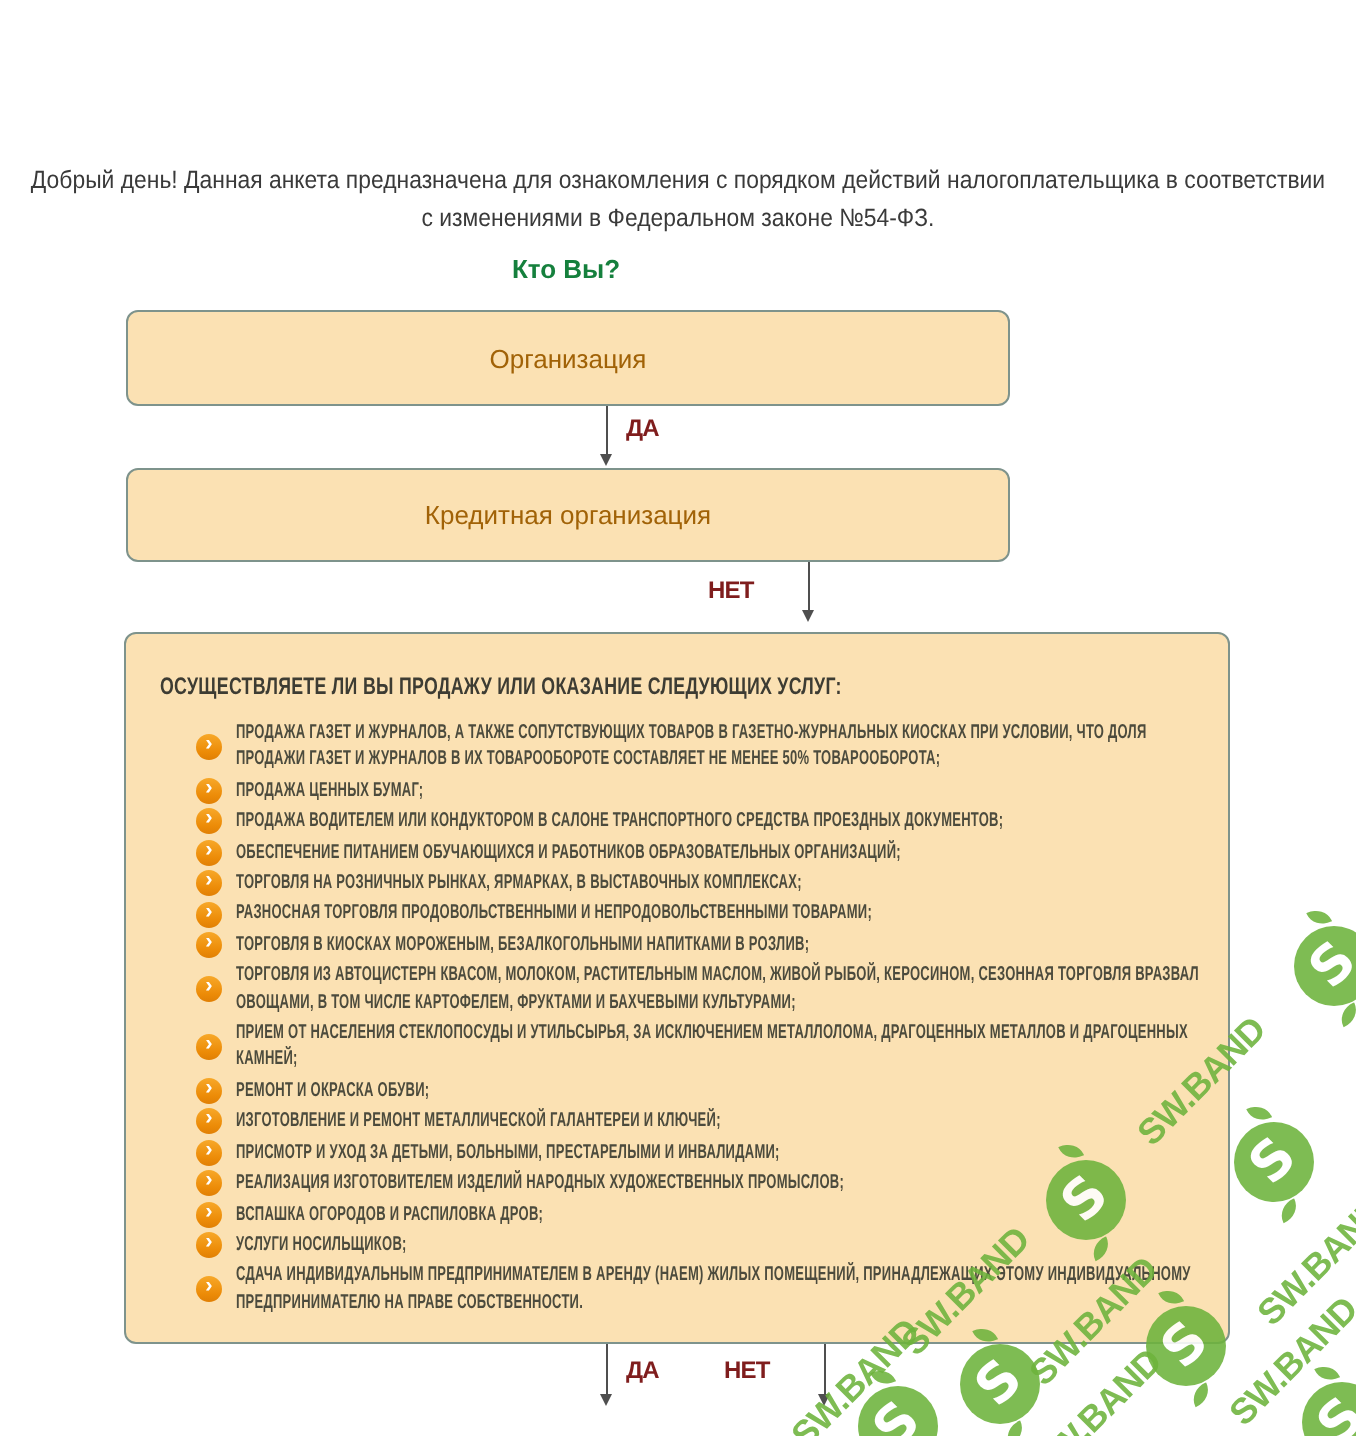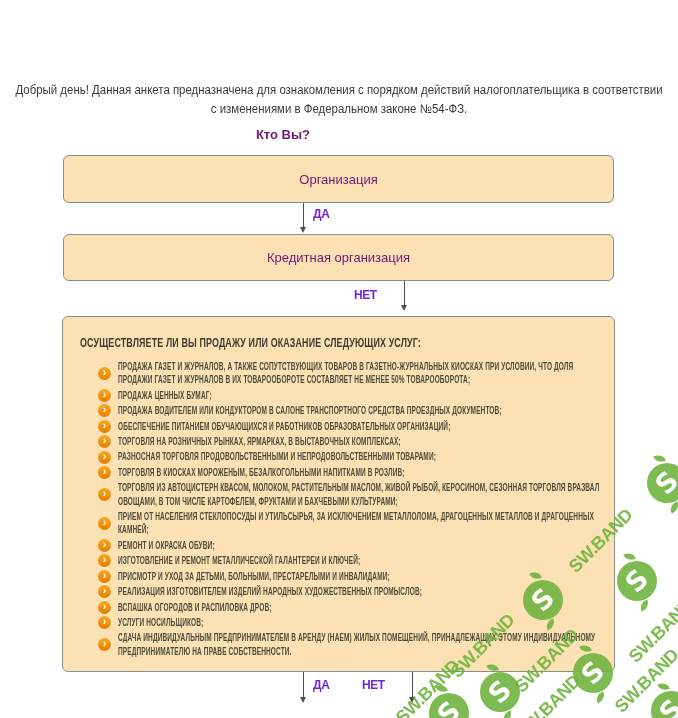--- a/index.html
+++ b/index.html
@@ -6,27 +6,27 @@
   #page{position:relative;width:678px;height:718px;overflow:hidden;background:#ffffff;
         font-family:"Liberation Sans","DejaVu Sans",sans-serif;}
 
   
   .page-title{position:absolute;top:13px;left:0;width:678px;text-align:center;
     font-size:21px;font-weight:700;color:#1e1e1e;letter-spacing:-0.3px;}
   .intro{position:absolute;top:68px;left:-31px;width:740px;text-align:center;
     font-size:12.5px;line-height:19px;color:#3a3a3a;white-space:pre-line;
     transform:scaleX(0.915);transform-origin:50% 0;}
   .question{position:absolute;top:127px;left:0;width:566px;text-align:center;
-    font-size:13px;font-weight:700;color:#701a75;}
-
-  
-  .node{position:absolute;left:63px;width:551px;background:#fbe1b3;
+    font-size:13px;font-weight:700;color:#15803d;}
+
+  
+  .node{position:absolute;left:63px;width:442px;background:#fbe1b3;
     border:1.5px solid #7e938c;border-radius:6px;box-sizing:border-box;
     display:flex;align-items:center;justify-content:center;
-    font-size:13px;color:#701a75;}
+    font-size:13px;color:#a16207;}
   .node1{top:155px;height:48px;}
   .node2{top:234px;height:47px;text-align:right;}
 
   .bigbox{position:absolute;left:62px;top:316px;width:553px;height:356px;
     background:#fbe1b3;border:1.5px solid #7e938c;border-radius:6px;
     box-sizing:border-box;padding:13px 0 8px 16px;}
   .bigbox-heading{font-size:12px;font-weight:700;color:#3d3c33;white-space:nowrap;
     width:135%;transform:scaleX(0.74);transform-origin:0 0;margin:6px 0 10px 1px;
     letter-spacing:0.2px;}
   .svc-list{list-style:none;margin:0;padding:0 0 0 19px;}
@@ -37,21 +37,21 @@
     font-size:11px;font-weight:700;line-height:13px;}
   .bullet span{display:block;transform:translateY(-1px);}
   .svc-text{flex:none;width:754px;transform:scaleX(0.65);transform-origin:0 50%;
     font-size:10px;font-weight:700;line-height:13.4px;color:#4c4b3d;
     letter-spacing:0.2px;}
 
   
   .vline{position:absolute;width:1px;background:#4f4f4f;}
   .ahead{position:absolute;width:0;height:0;border-left:3.5px solid transparent;
     border-right:3.5px solid transparent;border-top:6px solid #4f4f4f;}
-  .edge-label{position:absolute;font-size:12px;font-weight:700;color:#6d28d9;
+  .edge-label{position:absolute;font-size:12px;font-weight:700;color:#7f1d1d;
     letter-spacing:-0.4px;}
   .lbl-right{width:42px;text-align:left;}
 
   
   .wm-layer{position:absolute;inset:0;pointer-events:none;z-index:5;}
   .wm{position:absolute;transform:translate(-50%,-50%) rotate(-45deg);opacity:0.88;}
   .wm-t{font-size:18px;font-weight:700;letter-spacing:-0.5px;color:#6db33c;
     white-space:nowrap;}
   .wm-s{width:40px;height:40px;border-radius:50%;background:#6db33c;position:relative;
     display:flex;align-items:center;justify-content:center;}

